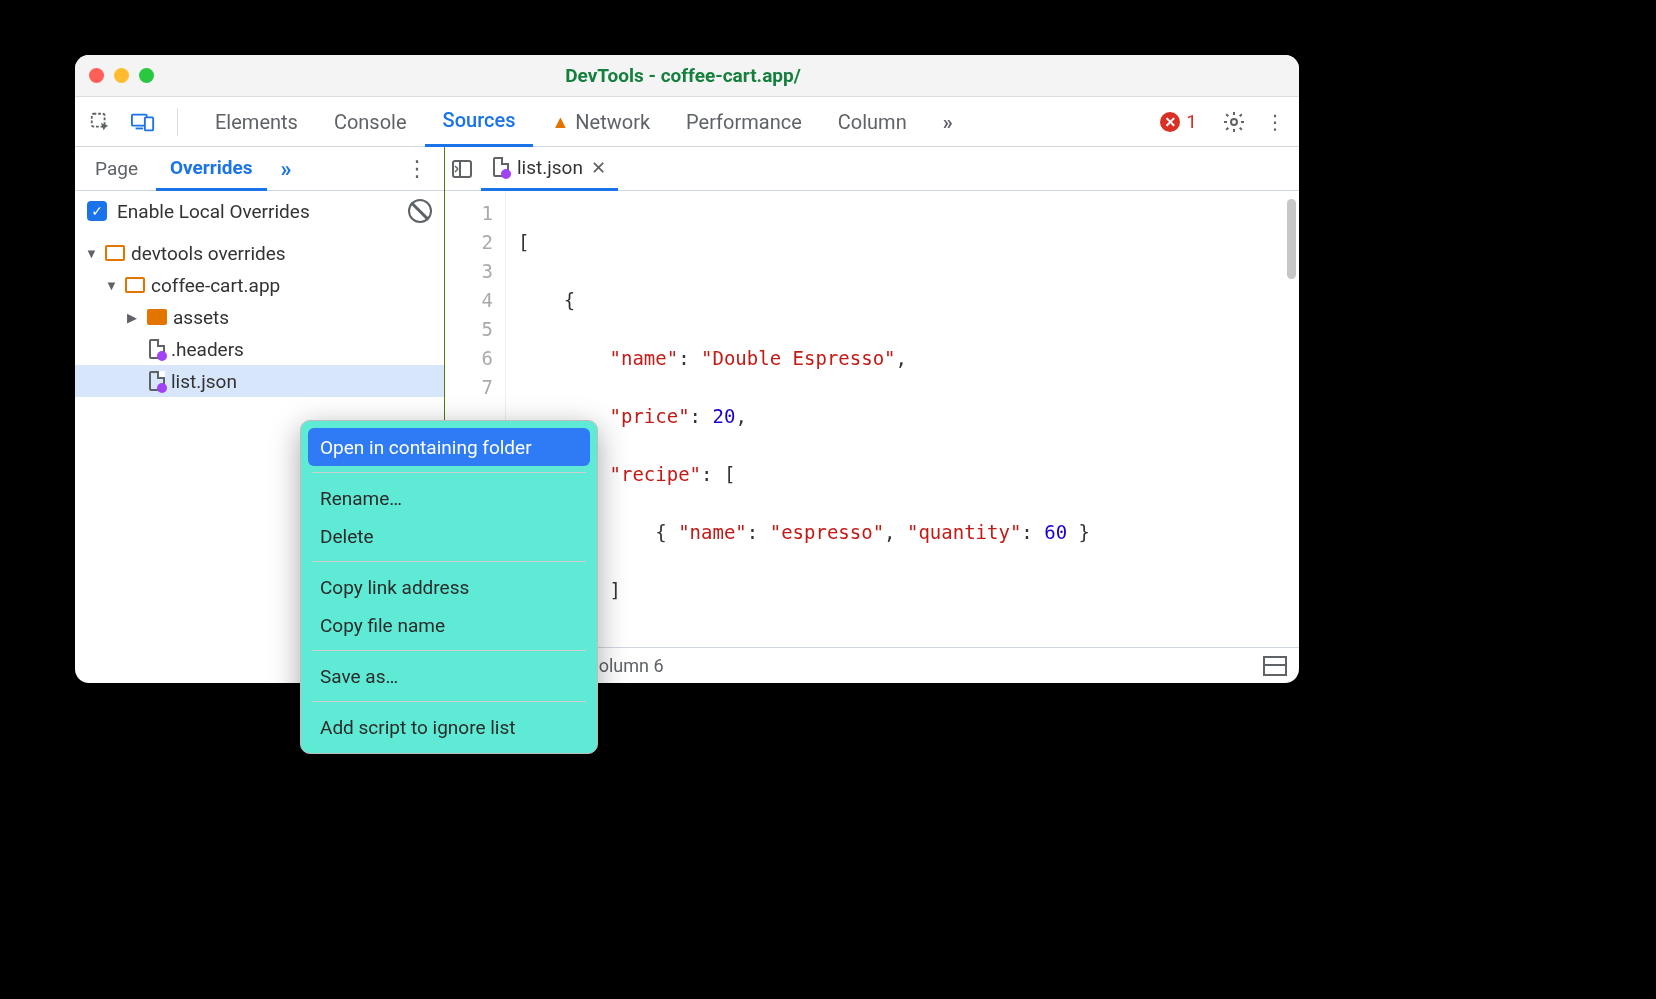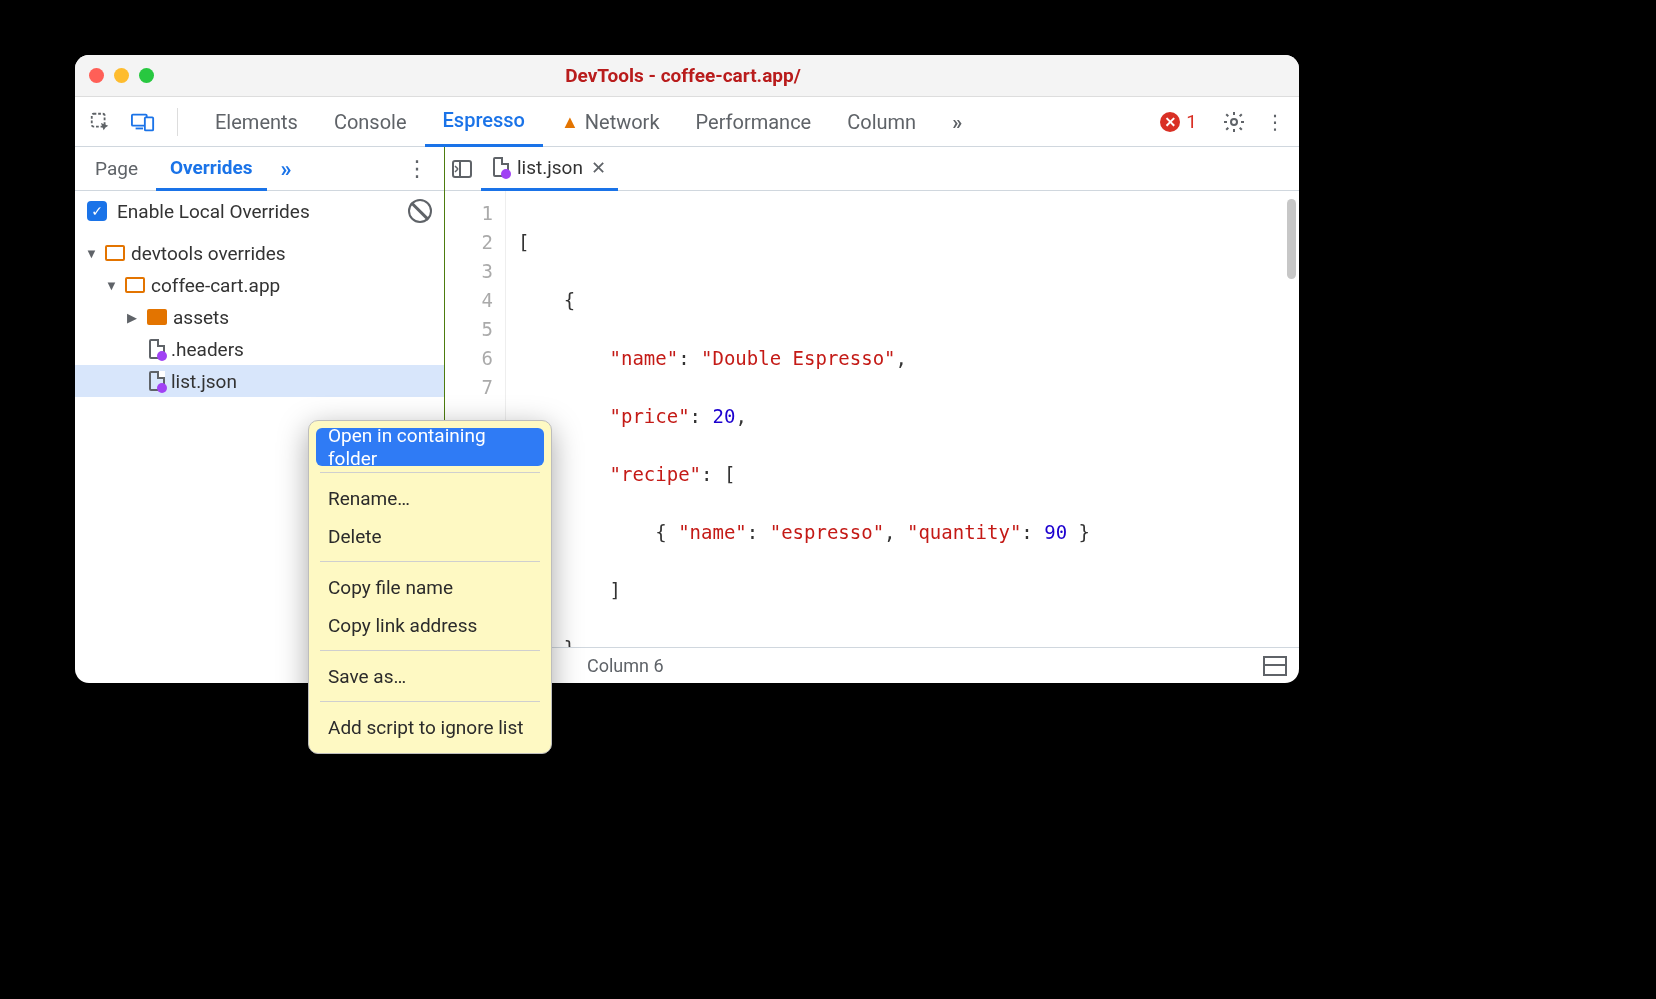--- a/index.html
+++ b/index.html
@@ -38,21 +38,21 @@
     gap: 10px;
   }
   .tl {
     width: 15px; height: 15px; border-radius: 50%;
   }
   .tl.red { background:#ff5f57; }
   .tl.yellow { background:#febc2e; }
   .tl.green { background:#28c840; }
   .wtitle {
     position:absolute; left:0; right:8px; text-align:center;
-    font-weight:700; font-size:19px; color:#b91c1c;
+    font-weight:700; font-size:19px; color:#15803d;
     pointer-events:none;
   }
   .toolbar {
     display:flex; align-items:center; height:50px;
     border-bottom:1px solid #d0d7de; padding:0 10px;
     gap: 13px;
     font-size:20px;
   }
   .tb-ic { width:30px; height:30px; display:flex; align-items:center; justify-content:center; color:#5f6367; }
   .tb-ic.blue { color:#1a73e8; }
@@ -108,23 +108,23 @@
   .num { color:#1c00cf;margin-top:36px;}
   .pun { color:#333;}
   .statusbar { height:36px; border-top:1px solid #d0d7de; display:flex; align-items:center; padding:0 12px; font-size:18px; color:#5f6368; justify-content:flex-end;}
   .statusbar .txt { margin-right:auto;}
   .drawer-ic { width:24px;height:20px;border:2px solid #5f6368; position:relative;}
   .drawer-ic::after{content:"";position:absolute;left:0;right:0;top:40%;height:2px;background:#5f6368;}
   .scroll-thumb { position:absolute; right:3px; top:8px; width:9px; height:80px; background:#c7c7c7; border-radius:5px;}
 
   .ctx-menu {
     position:absolute;
-    left:308px; top:420px;
-    width:244px;
-    background:#fef9c3;
+    left:300px; top:420px;
+    width:298px;
+    background:#5eead4;
     border:1px solid #bdbdbd;
     border-radius:10px;
     box-shadow: 0 8px 30px rgba(0,0,0,0.35);
     padding:7px;
     font-size:19px;
     z-index:100;
   }
   .ctx-item { height:38px; display:flex; align-items:center; padding:0 12px; border-radius:6px; color:#2b2b2b;}
   .ctx-item.hl { background:#2f7bf5; color:#fff;}
   .ctx-sep { height:1px; background:#cfcfcf; margin:6px 4px;}
@@ -156,21 +156,21 @@
       <svg width="24" height="22" viewBox="0 0 26 22" fill="none" stroke="currentColor" stroke-width="2">
           <rect x="1" y="3" width="16" height="12" rx="1"></rect>
           <line x1="5" y1="18" x2="13" y2="18"></line>
           <rect x="15" y="6" width="9" height="14" rx="1" fill="#fff"></rect>
         </svg>
     </div>
     <div class="vsep"></div>
     <div class="tabs">
       <div class="tab">Elements</div>
       <div class="tab">Console</div>
-      <div class="tab active">Espresso</div>
+      <div class="tab active">Sources</div>
       <div class="tab">
           <span class="warn-ic">▲</span>
           <span>Network</span>
         </div>
       <div class="tab">Performance</div>
       <div class="tab">Column</div>
       <div class="tab" style="color:#5f6368;font-weight:bold;">»</div>
     </div>
     <div class="err-badge">
       <span class="circ">✕</span>
@@ -253,21 +253,21 @@
             <div>5</div>
             <div>6</div>
             <div>7</div>
         </div>
         <div class="code">
 <div class="code-line"><span class="pun">[</span></div>
 <div class="code-line"><span class="pun">    {</span></div>
 <div class="code-line"><span class="str">        "name"</span><span class="pun">: </span><span class="str">"Double Espresso"</span><span class="pun">,</span></div>
 <div class="code-line"><span class="str">        "price"</span><span class="pun">: </span><span class="num">20</span><span class="pun">,</span></div>
 <div class="code-line"><span class="str">        "recipe"</span><span class="pun">: [</span></div>
-<div class="code-line"><span class="pun">            { </span><span class="str">"name"</span><span class="pun">: </span><span class="str">"espresso"</span><span class="pun">, </span><span class="str">"quantity"</span><span class="pun">: </span><span class="num">90</span><span class="pun"> }</span></div>
+<div class="code-line"><span class="pun">            { </span><span class="str">"name"</span><span class="pun">: </span><span class="str">"espresso"</span><span class="pun">, </span><span class="str">"quantity"</span><span class="pun">: </span><span class="num">60</span><span class="pun"> }</span></div>
 <div class="code-line"><span class="pun">        ]</span></div>
 <div class="code-line"><span class="pun">    },</span></div>
 
 
 
 
 
 
 
         </div>
@@ -283,19 +283,19 @@
   </div>
 
 </div>
 
 <div class="ctx-menu">
   <div class="ctx-item hl">Open in containing folder</div>
   <div class="ctx-sep"></div>
   <div class="ctx-item">Rename…</div>
   <div class="ctx-item">Delete</div>
   <div class="ctx-sep"></div>
+  <div class="ctx-item">Copy link address</div>
   <div class="ctx-item">Copy file name</div>
-  <div class="ctx-item">Copy link address</div>
   <div class="ctx-sep"></div>
   <div class="ctx-item">Save as…</div>
   <div class="ctx-sep"></div>
   <div class="ctx-item">Add script to ignore list</div>
 </div>
 
 </body></html>

